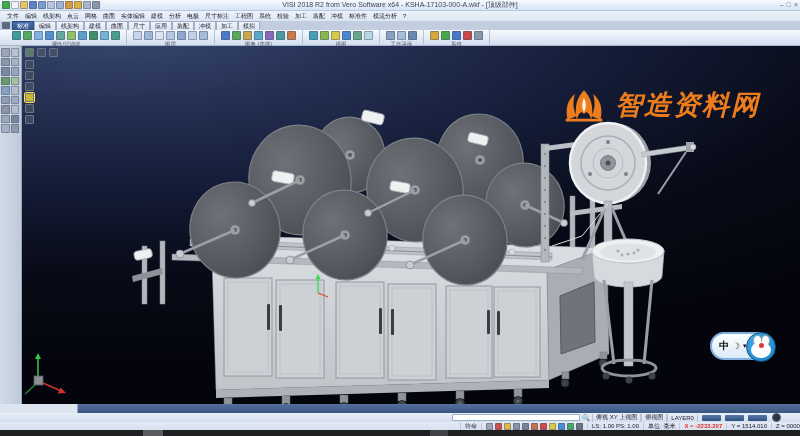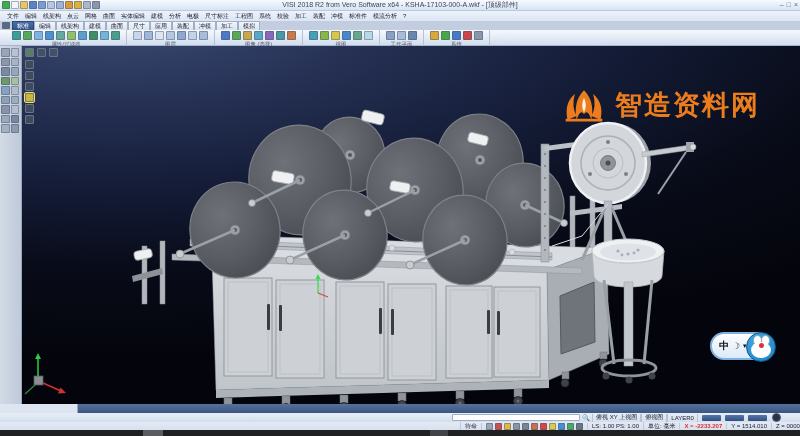--- a/index.html
+++ b/index.html
@@ -49,21 +49,21 @@
 
   
   .viewport{position:absolute;left:22px;top:46px;width:778px;height:358px;
     background:radial-gradient(ellipse 130% 95% at 12% -8%, #3c4c75 0%, #253053 26%, #141c37 50%, #080b18 74%, #04050c 100%);}
   .model{position:absolute;left:0;top:0;}
   .ovtop{position:absolute;left:3px;top:2px;display:flex;gap:3px;}
   .ovside{position:absolute;left:3px;top:14px;display:flex;flex-direction:column;gap:2px;}
   .ovtop .ticon,.ovside .ticon{border:1px solid #6a7688;}
 
   .wm{position:absolute;left:540px;top:40px;display:flex;align-items:center;gap:9px;}
-  .wm-text{font-size:27px;font-weight:bold;color:#ed7d1c;letter-spacing:2px;white-space:nowrap;}
+  .wm-text{font-size:27px;font-weight:bold;color:#ed7d1c;letter-spacing:2px;white-space:nowrap;font-style:italic;}
 
   .ime{position:absolute;left:688px;top:286px;width:62px;height:28px;
     background:linear-gradient(#fdfeff,#dceaf8);border:2px solid #7fb0e0;border-radius:14px;
     display:flex;align-items:center;gap:3px;padding-left:7px;box-sizing:border-box;}
   .ime-mode{font-size:10px;font-weight:bold;color:#111;}
   .ime-moon{font-size:9px;color:#111;}
   .ime-kb{font-size:7px;color:#111;}
   .dora{position:absolute;right:-6px;top:-2px;width:28px;height:28px;border-radius:50%;
     background:radial-gradient(circle at 35% 30%,#3fa8e8,#1d7ec4);border:1px solid #14557f;}
   .dora-face{position:absolute;left:4px;top:9px;width:20px;height:16px;border-radius:50%;background:#fff;}

